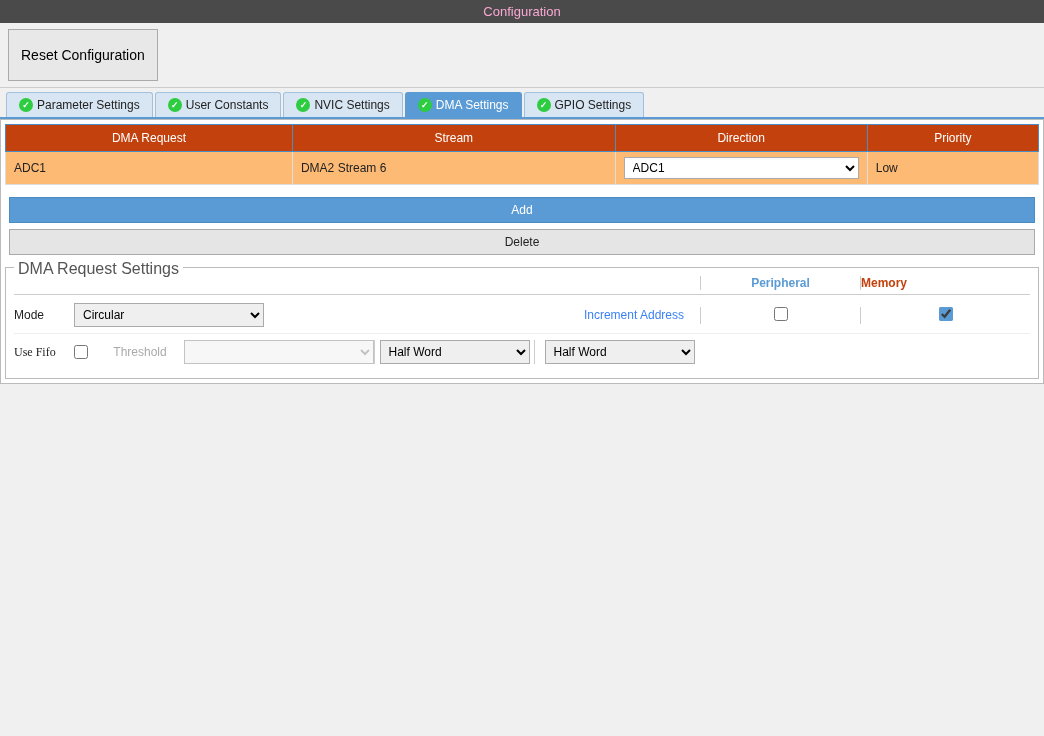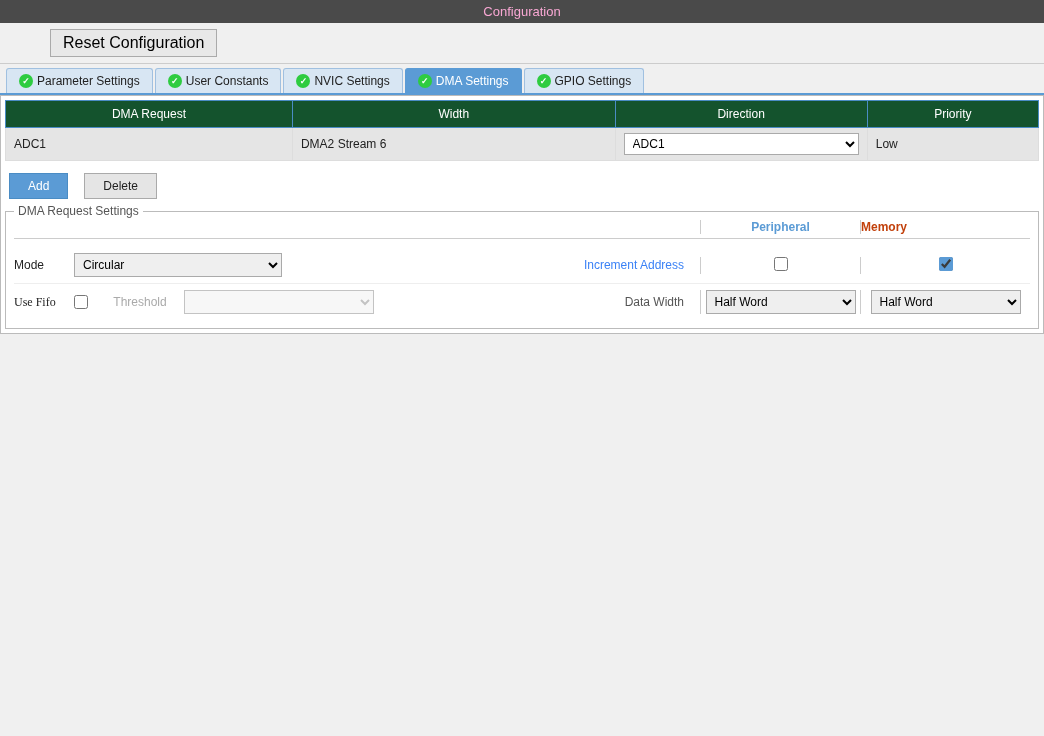--- a/index.html
+++ b/index.html
@@ -15,24 +15,23 @@
 
     .toolbar {
       background: #f0f0f0;
       padding: 6px 8px;
       border-bottom: 1px solid #ccc;
     }
 
     .reset-btn {
       background: #e8e8e8;
       border: 1px solid #aaa;
-      padding: 4px 12px;
+      padding: 17px 12px;
       cursor: pointer;
-      font-size: 16px;
-      margin-left: 42px;
+      font-size: 14px;
     }
 
     .tabs {
       display: flex;
       background: #f0f0f0;
       padding: 4px 6px 0 6px;
       border-bottom: 2px solid #5b9bd5;
       gap: 2px;
     }
 
@@ -76,46 +75,47 @@
     .table-container {
       padding: 4px;
     }
 
     table.dma-table {
       width: 100%;
       border-collapse: collapse;
     }
 
     table.dma-table thead tr th {
-      background: #14532d;
+      background: #c2410c;
       color: #fff;
       padding: 6px 8px;
       text-align: center;
       border: 1px solid #4a8cc4;
       font-weight: normal;
     }
 
     table.dma-table tbody tr td {
       padding: 5px 8px;
       border: 1px solid #ddd;
-      background: #e5e5e5;
+      background: #fdba74;
     }
 
     table.dma-table tbody tr td select {
       border: 1px solid #aaa;
       background: #fff;
       padding: 2px 4px;
       font-size: 12px;
       width: 100%;
     }
 
     .action-row {
       padding: 8px;
       display: flex;
-      gap: 16px;
+      gap: 6px;
+      flex-direction: column;
     }
 
     .add-btn, .delete-btn {
       padding: 5px 18px;
       font-size: 12px;
       cursor: pointer;
       border: 1px solid #aaa;
     }
     .add-btn {
       background: #5b9bd5;
@@ -133,26 +133,26 @@
       margin: 4px;
       padding: 8px;
       position: relative;
     }
     .settings-legend {
       position: absolute;
       top: -8px;
       left: 8px;
       background: #fff;
       padding: 0 4px;
-      font-size: 12px;
+      font-size: 16px;
       color: #555;
     }
 
     .mode-select {
-      width: 208px;
+      width: 190px;
       padding: 3px 4px;
       border: 1px solid #aaa;
       font-size: 12px;
     }
 
     input[type=checkbox] { cursor: pointer; width: 14px; height: 14px; }
     select { cursor: pointer; }
 
     .checkbox-blue:checked {
       accent-color: #5b9bd5;
@@ -192,21 +192,21 @@
   </div>
 </div>
 
 <div class="main-content">
 
   <div class="table-container">
     <table class="dma-table">
       <thead>
         <tr>
           <th>DMA Request</th>
-          <th>Width</th>
+          <th>Stream</th>
           <th>Direction</th>
           <th>Priority</th>
         </tr>
       </thead>
       <tbody>
         <tr>
           <td>ADC1</td>
           <td>DMA2 Stream 6</td>
           <td>
             <select>
@@ -220,21 +220,21 @@
   </div>
 
   <div class="action-row">
     <button class="add-btn">Add</button>
     <button class="delete-btn">Delete</button>
   </div>
 
   <div class="settings-section">
     <span class="settings-legend">DMA Request Settings</span>
 
-    <div style="display:flex; align-items:center; margin-bottom:8px; border-bottom:1px solid #ccc; padding-bottom:4px;">
+    <div style="display:flex; align-items:center; margin-bottom:2px; border-bottom:1px solid #ccc; padding-bottom:4px;">
       <div style="flex:1;"></div>
       <div style="flex:0 0 160px; text-align:center; border-left:1px solid #ccc; color:#5b9bd5; font-weight:bold;">Peripheral</div>
       <div style="flex:0 0 170px; text-align:left; border-left:1px solid #ccc; color:#c2410c; font-weight:bold;">Memory</div>
     </div>
 
     <div style="display:flex; align-items:center; padding:6px 0; border-bottom:1px solid #eee;">
       <div style="flex:0 0 60px;">Mode</div>
       <div style="flex:0 0 200px;">
         <select class="mode-select">
           <option>Circular</option>
@@ -258,21 +258,20 @@
       <div style="flex:0 0 80px; color:#aaa; text-align:center; padding-right:8px;">Threshold</div>
       <div style="flex:0 0 190px;">
         <select style="width:190px; padding:3px 4px; border:1px solid #aaa; font-size:12px; background:#f5f5f5; color:#aaa;" disabled="">
           <option></option>
           <option>1/4</option>
           <option>1/2</option>
           <option>3/4</option>
           <option>Full</option>
         </select>
       </div>
-      <div style="flex:1; text-align:right; padding-right:16px; color:#555;">Data Width</div>
       <div style="flex:0 0 160px; text-align:center; border-left:1px solid #ccc;">
         <select style="width:150px; padding:3px 4px; border:1px solid #aaa; font-size:12px;">
           <option>Half Word</option>
           <option>Byte</option>
           <option>Word</option>
         </select>
       </div>
       <div style="flex:0 0 170px; text-align:center; border-left:1px solid #ccc;">
         <select style="width:150px; padding:3px 4px; border:1px solid #aaa; font-size:12px;">
           <option>Half Word</option>

